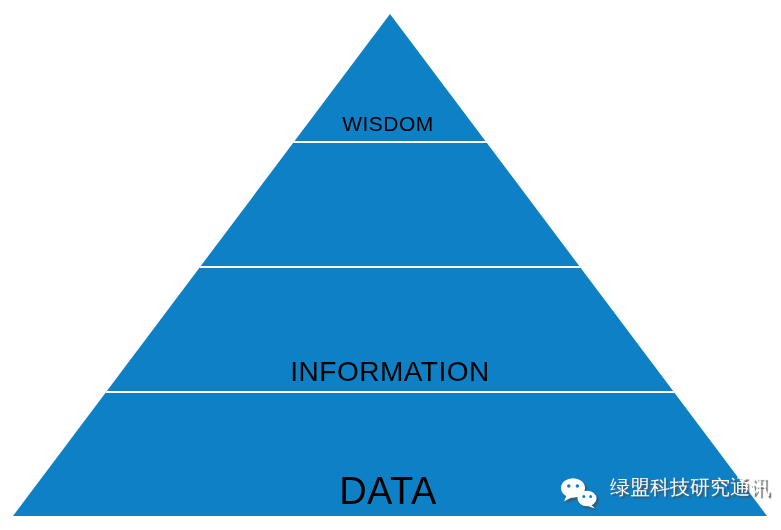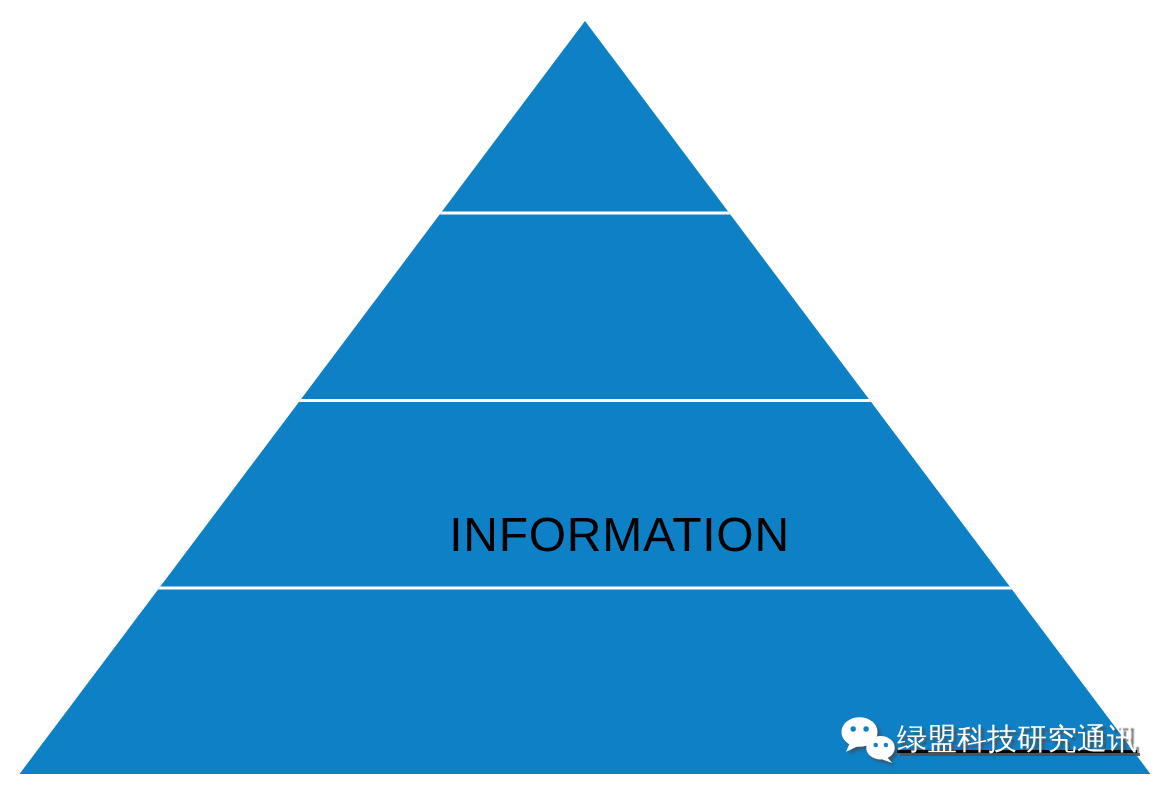--- a/index.html
+++ b/index.html
@@ -7,25 +7,25 @@
     position:relative;width:781px;height:530px;background:#ffffff;
     overflow:hidden;font-family:"Liberation Sans",sans-serif;
   }
   .pyr{position:absolute;left:0;top:0;}
   .lvl{
     position:absolute;transform:translate(-50%,-50%);
     color:#000;letter-spacing:0.5px;white-space:nowrap;line-height:1;
   }
   .lvl-wisdom{left:388px;top:123px;font-size:21px;}
   .lvl-knowledge{left:390px;top:245px;font-size:28px;}
-  .lvl-information{left:390px;top:356px;font-size:32px;margin-left:23px;}
+  .lvl-information{left:390px;top:372px;font-size:28px;}
   .lvl-data{left:388px;top:491px;font-size:38px;}
   .watermark{
     position:absolute;left:560px;top:477px;height:32px;
-    display:flex;align-items:center;gap:1px;text-decoration:underline;
+    display:flex;align-items:flex-start;gap:13px;
   }
   .wicon{filter:drop-shadow(2px 2px 1px rgba(70,70,70,0.7));flex:0 0 auto;}
   .wtext{
     color:#ffffff;font-size:20px;white-space:nowrap;line-height:1;
     text-shadow:2px 2px 1px rgba(80,80,80,0.85);
   }
 </style>
 </head>
 <body>
 
@@ -38,24 +38,26 @@
       </clipPath>
     </defs>
     <polygon points="390,14 767,516 13,516" fill="#0E80C6"></polygon>
     <g clip-path="url(#triClip)">
       <line x1="0" y1="142" x2="781" y2="142" stroke-width="2" stroke="#FFFFFF"></line>
       <line x1="0" y1="267" x2="781" y2="267" stroke-width="2" stroke="#FFFFFF"></line>
       <line x1="0" y1="392" x2="781" y2="392" stroke-width="2" stroke="#FFFFFF"></line>
     </g>
   </svg>
 
+  <div class="lvl lvl-wisdom">WISDOM</div>
 
 
   <div class="lvl lvl-information">INFORMATION</div>
 
+  <div class="lvl lvl-data">DATA</div>
 
   <div class="watermark">
     <svg class="wicon" width="37" height="32" viewBox="0 0 37 32">
       <ellipse cx="13" cy="11" rx="12" ry="9.8" fill="#ffffff"></ellipse>
       <path d="M6.5 18.5 L4.0 24.2 L12.2 20.3 Z" fill="#ffffff"></path>
       <circle cx="8.8" cy="9" r="1.8" fill="#0E80C6"></circle>
       <circle cx="17.4" cy="9" r="1.8" fill="#0E80C6"></circle>
       <ellipse cx="27" cy="21.5" rx="9.5" ry="7.8" fill="#ffffff"></ellipse>
       <path d="M31.5 28.0 L34.8 31.6 L28.2 29.3 Z" fill="#ffffff"></path>
       <circle cx="23.8" cy="19.6" r="1.5" fill="#0E80C6"></circle>

